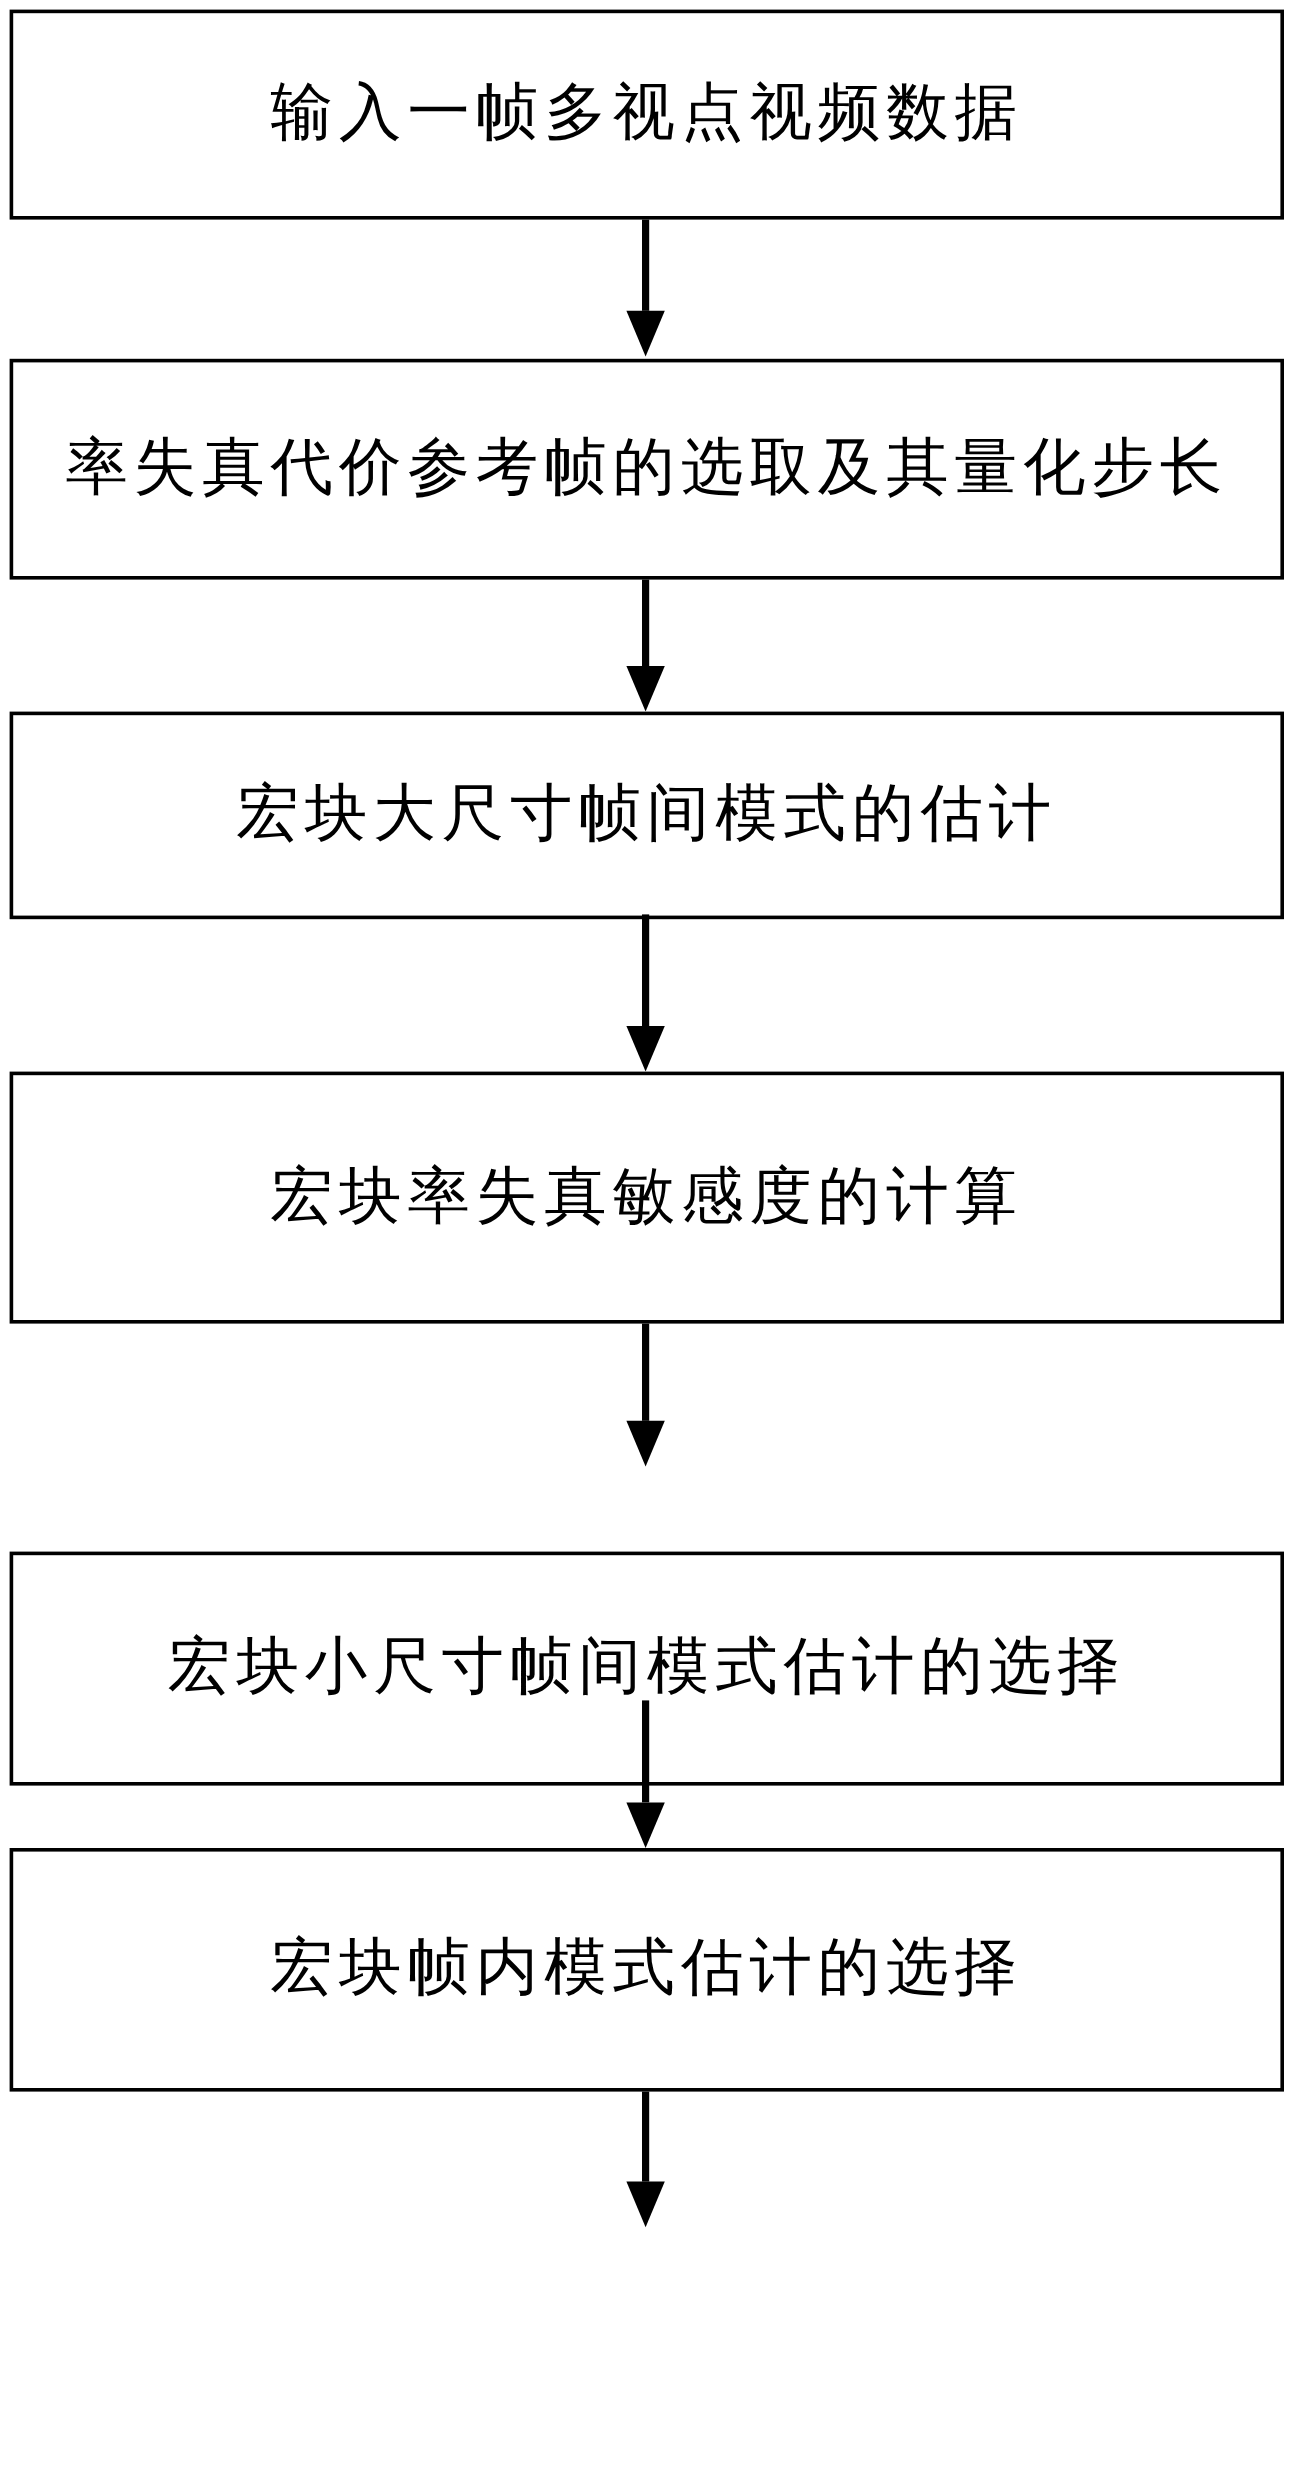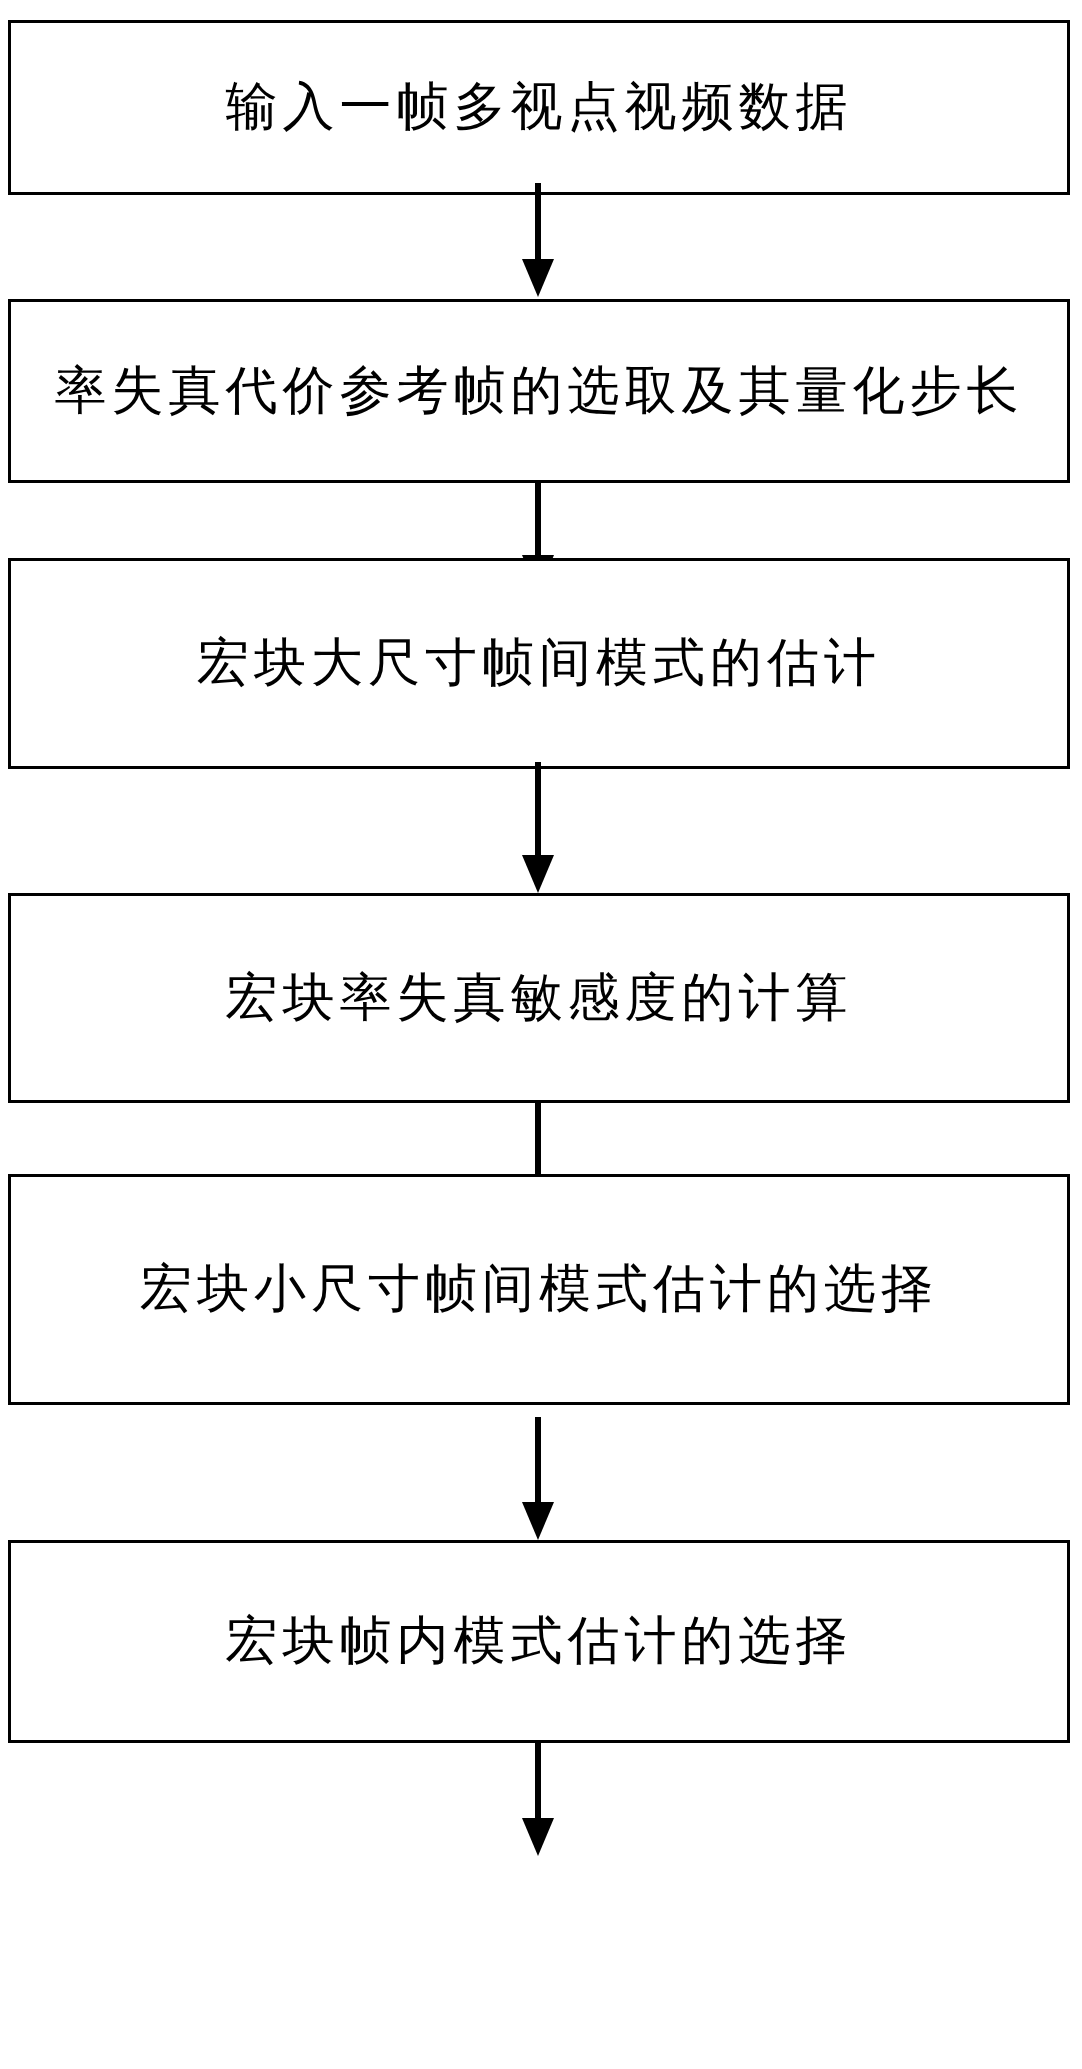--- a/index.html
+++ b/index.html
@@ -50,49 +50,49 @@
     border-left: 16px solid transparent;
     border-right: 16px solid transparent;
     border-top: 38px solid #000000;
   }
 </style>
 </head>
 <body>
 
 <div class="canvas">
 
-  <div class="box" style="top:8px;height:175px;margin-top:12px;">
+  <div class="box" style="top:8px;height:175px;">
     <span class="line">输入一帧多视点视频数据</span>
   </div>
 
   <div class="arrow-stem" style="top:183px;height:76px;"></div>
   <div class="arrow-head" style="top:259px;"></div>
 
   <div class="box" style="top:299px;height:184px;justify-content:center;">
     <span class="line">率失真代价参考帧的选取及其量化步长</span>
   </div>
 
   <div class="arrow-stem" style="top:483px;height:72px;"></div>
   <div class="arrow-head" style="top:555px;"></div>
 
-  <div class="box" style="top:558px;height:211px;">
+  <div class="box" style="top:593px;height:173px;">
     <span class="line">宏块大尺寸帧间模式的估计</span>
   </div>
 
   <div class="arrow-stem" style="top:762px;height:93px;"></div>
   <div class="arrow-head" style="top:855px;"></div>
 
   <div class="box" style="top:893px;height:210px;text-align:right;">
     <span class="line">宏块率失真敏感度的计算</span>
   </div>
 
   <div class="arrow-stem" style="top:1103px;height:81px;"></div>
   <div class="arrow-head" style="top:1184px;"></div>
 
-  <div class="box" style="top:1174px;height:231px;">
+  <div class="box" style="top:1293px;height:195px;">
     <span class="line">宏块小尺寸帧间模式估计的选择</span>
   </div>
 
   <div class="arrow-stem" style="top:1417px;height:85px;"></div>
   <div class="arrow-head" style="top:1502px;"></div>
 
   <div class="box" style="top:1540px;height:203px;">
     <span class="line">宏块帧内模式估计的选择</span>
   </div>
 

